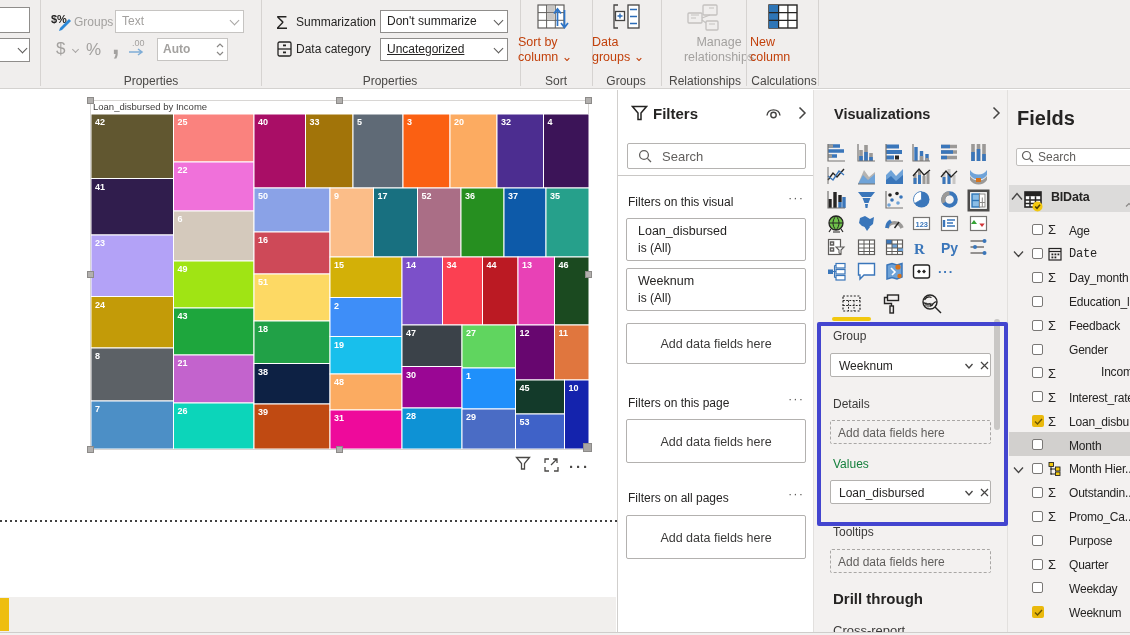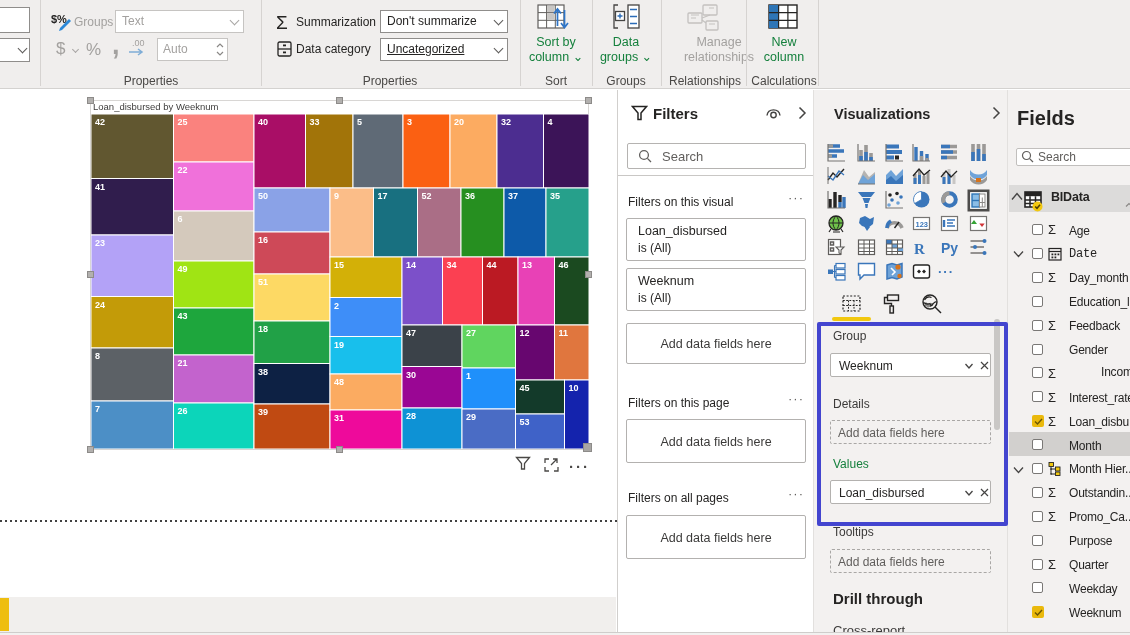--- a/index.html
+++ b/index.html
@@ -9,21 +9,21 @@
 
 #ribbon { position:absolute; left:0; top:0; width:1130px; height:89px; background:#f0eeed; border-bottom:1px solid #d4d2d0; }
 .vsep { position:absolute; top:0; width:1px; height:86px; background:#d6d3d1; }
 .glabel { position:absolute; font-size:12px; color:#4a4846; text-align:center; }
 .rtext { position:absolute; font-size:12px; color:#252423; }
 .rtext-dis { position:absolute; font-size:12px; color:#a3a19f; }
 .rbox { position:absolute; background:#fff; border:1px solid #8f8d8b; }
 .rbox-dis { position:absolute; background:#fff; border:1px solid #c6c4c2; }
 .chev { position:absolute; width:7px; height:7px; border-right:1.4px solid #5c5a58; border-bottom:1.4px solid #5c5a58; transform:rotate(45deg); }
 .chev-dis { position:absolute; width:7px; height:7px; border-right:1.4px solid #a8a6a4; border-bottom:1.4px solid #a8a6a4; transform:rotate(45deg); }
-.btext { position:absolute; font-size:12.5px; color:#15803d; text-align:center; line-height:15px; }
+.btext { position:absolute; font-size:12.5px; color:#c2410c; text-align:left; line-height:15px; }
 .btext-dis { position:absolute; font-size:12.5px; color:#a3a19f; text-align:center; line-height:15px; }
 
 #canvas { position:absolute; left:0; top:90px; width:617px; height:545px; background:#fff; }
 #fpane { position:absolute; left:617px; top:90px; width:196px; height:545px; background:#fff; border-left:1px solid #d1cfcd; }
 #vpane { position:absolute; left:813px; top:90px; width:194px; height:545px; background:#f3f1f0; border-left:1px solid #e2e0de; }
 #dpane { position:absolute; left:1007px; top:90px; width:123px; height:545px; background:#f3f1f0; border-left:1px solid #e2e0de; }
 .ptitle { font-weight:bold; font-size:15px; color:#252423; position:absolute; }
 .srch { position:absolute; background:#fff; border:1px solid #b5b3b1; border-radius:2px; }
 .small { position:absolute; font-size:12px; color:#252423; }
 .gray { color:#605e5c; }
@@ -57,21 +57,21 @@
     <div class="chev-dis" style="left:231px; top:17px;"></div>
     <div class="rtext-dis" style="left:56px; top:39px; font-size:17px;">$</div>
     <div class="chev-dis" style="left:73px; top:47px; width:5px; height:5px;"></div>
     <div class="rtext-dis" style="left:86px; top:40px; font-size:17px;">%</div>
     <div class="rtext-dis" style="left:112px; top:30px; font-size:27px; font-weight:bold;">,</div>
     <div class="rtext-dis" style="left:132px; top:38px; font-size:9px;">.00</div>
     <svg class="abs" style="left:128px; top:47px;" width="18" height="10" viewBox="0 0 18 10">
         <path d="M1 5 H13 M10 2 L14 5 L10 8" stroke="#7fadd6" stroke-width="1.5" fill="none"></path>
       </svg>
     <div class="rbox-dis" style="left:157px; top:38px; width:71px; height:23px;"></div>
-    <div class="rtext-dis" style="left:163px; top:42px;">Auto</div>
+    <div class="rtext-dis" style="left:163px; top:42px;font-weight:bold;">Auto</div>
     <svg class="abs" style="left:215px; top:41px;" width="10" height="17" viewBox="0 0 10 17">
         <path d="M2 6 L5 3 L8 6" stroke="#8a8886" stroke-width="1.2" fill="none"></path>
         <path d="M2 11 L5 14 L8 11" stroke="#8a8886" stroke-width="1.2" fill="none"></path>
       </svg>
     <div class="glabel" style="left:96px; top:74px; width:110px;">Properties</div>
     <div class="vsep" style="left:261px;"></div>
 
     <div class="rtext" style="left:276px; top:12px; font-size:19px;">Σ</div>
     <div class="rtext" style="left:296px; top:15px;">Summarization</div>
     <div class="rbox" style="left:380px; top:10px; width:128px; height:23px;"></div>
@@ -128,21 +128,21 @@
       <rect x="1" y="1" width="9.6" height="23" fill="#2e75b6"></rect>
       <path d="M1 8.6 H29 M1 16.3 H29 M10.6 1 V24 M19.9 1 V24" stroke="#252423" stroke-width="1.2"></path>
     </svg>
     <div class="btext" style="left:750px; top:35px; width:68px;">New<br>column</div>
     <div class="glabel" style="left:742px; top:74px; width:84px;">Calculations</div>
     <div class="vsep" style="left:818px;"></div>
   </div>
   <div id="canvas">
 
     <div class="abs" style="left:90px; top:10px; width:499px; height:350px; border:1px solid #d8d6d4; background:#fff;"></div>
-    <div class="abs" style="left:93px; top:11px; font-size:9.5px; color:#3f3e3d;">Loan_disbursed by Weeknum</div>
+    <div class="abs" style="left:93px; top:11px; font-size:9.5px; color:#3f3e3d;">Loan_disbursed by Income</div>
     <svg class="abs" style="left:90.5px; top:23.5px;" width="498" height="335" viewBox="0 0 498 335">
       <g font-family="Liberation Sans, sans-serif" font-size="9" font-weight="bold" fill="#ffffff" stroke-width="1">
 
       <rect x="0" y="0" width="82.5" height="64.5" fill="#615730" stroke="#fff"></rect>
           <text x="4" y="11">42</text>
       <rect x="0" y="64.5" width="82.5" height="56.5" fill="#301d4d" stroke="#fff"></rect>
           <text x="4" y="75.5">41</text>
       <rect x="0" y="121" width="82.5" height="61.5" fill="#b3a2f7" stroke="#fff"></rect>
           <text x="4" y="132">23</text>
       <rect x="0" y="182.5" width="82.5" height="51.5" fill="#c39b08" stroke="#fff"></rect>

